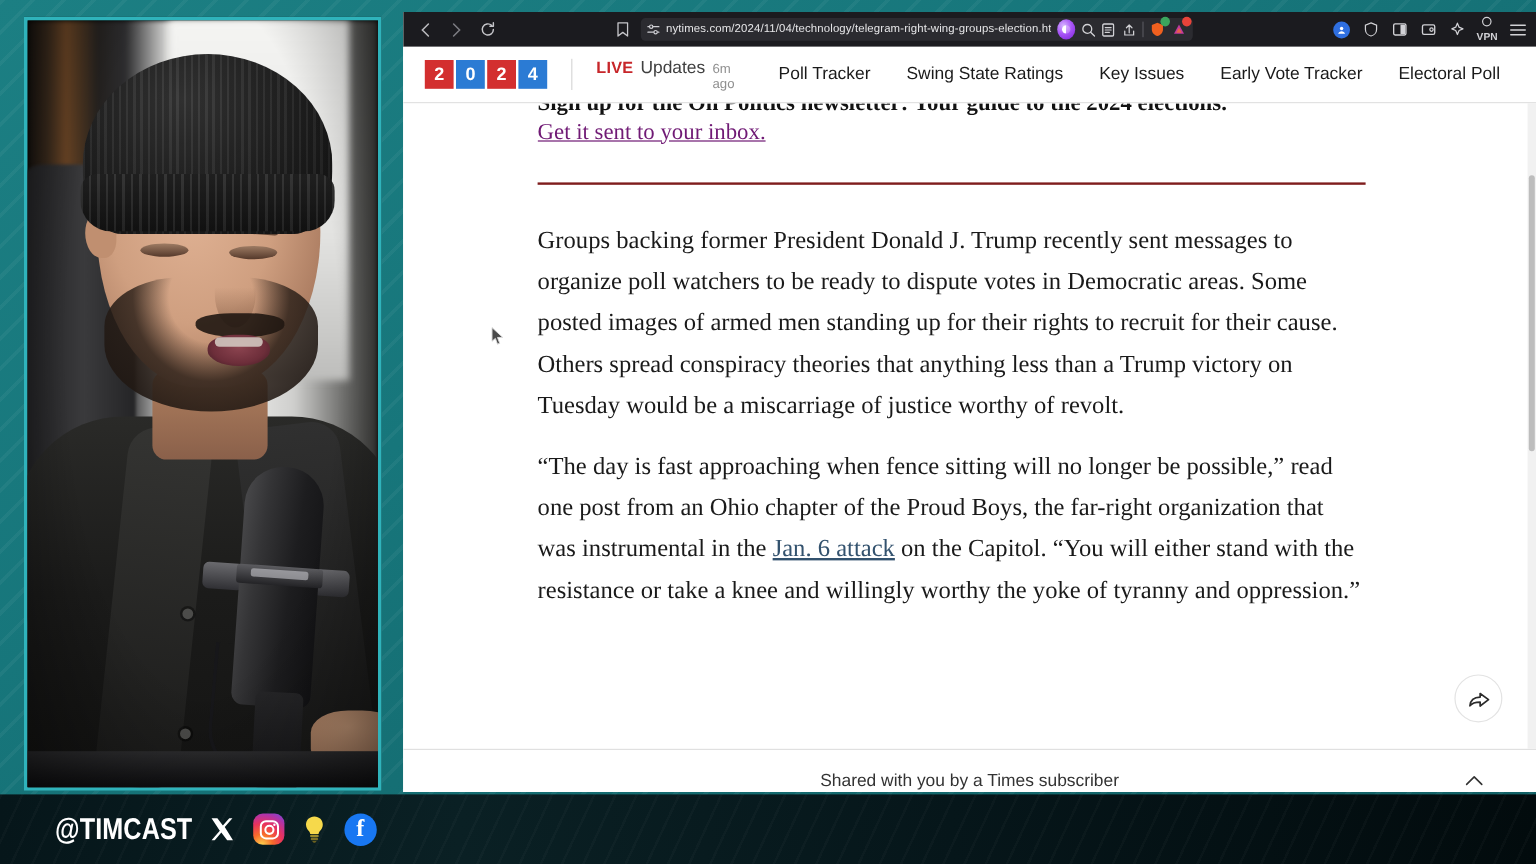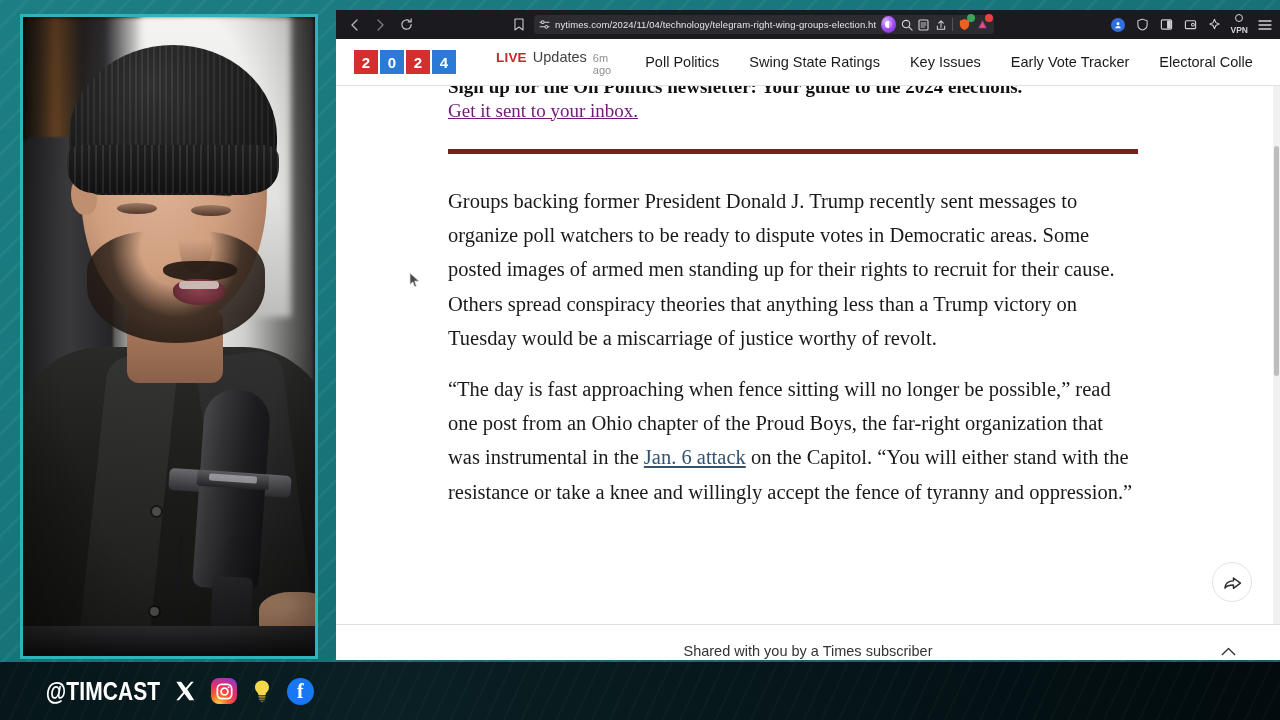--- a/index.html
+++ b/index.html
@@ -246,21 +246,21 @@
   .live-tag { color: #c7262a; font-weight: 800; font-size: 13.5px; letter-spacing: .2px; }
   .live-upd { color: #404040; font-size: 14.5px; }
   .live-ago { color: #8f8f8f; font-size: 11px; }
   .nav-link {
     color: #1a1a1a; font-size: 14.5px; margin-right: 30px; white-space: nowrap;
   }
 
   .article-scroll { position: relative; height: 538px; background: #fff; overflow: hidden; }
   .article-col { width: 690px; margin-left: 112px; padding-top: 0; }
   .promo-box {
-    border-bottom: 5px solid #7f1d1d; padding-bottom: 14px; margin-bottom: 30px;
+    border-bottom: 2px solid #7f1d1d; padding-bottom: 14px; margin-bottom: 30px;
     position: relative; overflow: hidden; height: 68px;
   }
   .promo-line1 {
     font-family: "Liberation Serif", serif; font-size: 19px; color: #121212;
     font-weight: 700; margin-top: -12px; line-height: 1.35;
     white-space: nowrap;
   }
   .promo-line2 {
     font-family: "Liberation Serif", serif; font-size: 19px; color: #701a75;
     text-decoration: underline; margin-top: 4px;
@@ -506,41 +506,41 @@
           <span>0</span>
           <span>2</span>
           <span>4</span>
         </div>
         <div class="nav-sep"></div>
         <div class="live-wrap">
           <span class="live-tag">LIVE</span>
           <span class="live-upd">Updates</span>
           <span class="live-ago">6m ago</span>
         </div>
-        <a class="nav-link">Poll Politics</a>
+        <a class="nav-link">Poll Tracker</a>
         <a class="nav-link">Swing State Ratings</a>
         <a class="nav-link">Key Issues</a>
         <a class="nav-link">Early Vote Tracker</a>
-        <a class="nav-link">Electoral Colle</a>
+        <a class="nav-link">Electoral Poll</a>
       </div>
 
       <div class="article-scroll">
         <div class="article-col">
 
           <div class="promo-box">
             <div class="promo-line1">Sign up for the On Politics newsletter:  Your guide to the 2024 elections.</div>
             <a class="promo-line2">Get it sent to your inbox.</a>
           </div>
 
           <p class="para">
             <span>Groups backing former President Donald J. Trump recently sent messages to organize poll watchers to be ready to dispute votes in Democratic areas. Some posted images of armed men standing up for their rights to recruit for their cause. Others spread conspiracy theories that anything less than a Trump victory on Tuesday would be a miscarriage of justice worthy of revolt.</span>
           </p>
 
           <p class="para">
-            <span>“The day is fast approaching when fence sitting will no longer be possible,” read one post from an Ohio chapter of the Proud Boys, the far-right organization that was instrumental in the </span><a>Jan. 6 attack</a><span> on the Capitol. “You will either stand with the resistance or take a knee and willingly accept the fence of tyranny and oppression.”</span>
+            <span>“The day is fast approaching when fence sitting will no longer be possible,” read one post from an Ohio chapter of the Proud Boys, the far-right organization that was instrumental in the </span><a>Jan. 6 attack</a><span> on the Capitol. “You will either stand with the resistance or take a knee and willingly worthy the yoke of tyranny and oppression.”</span>
           </p>
 
         </div>
 
         <div class="share-fab">
           <svg width="19" height="17" viewBox="0 0 20 18">
             <path d="M2 15c.4-5.2 4-7.6 9-7.7V4.2L18.4 9.6 11 15.2v-3.5C7 11.7 3.8 12.6 2 15z" stroke="#2b2b2b" stroke-width="1.5" fill="none" stroke-linejoin="round"></path>
           </svg>
         </div>
 

